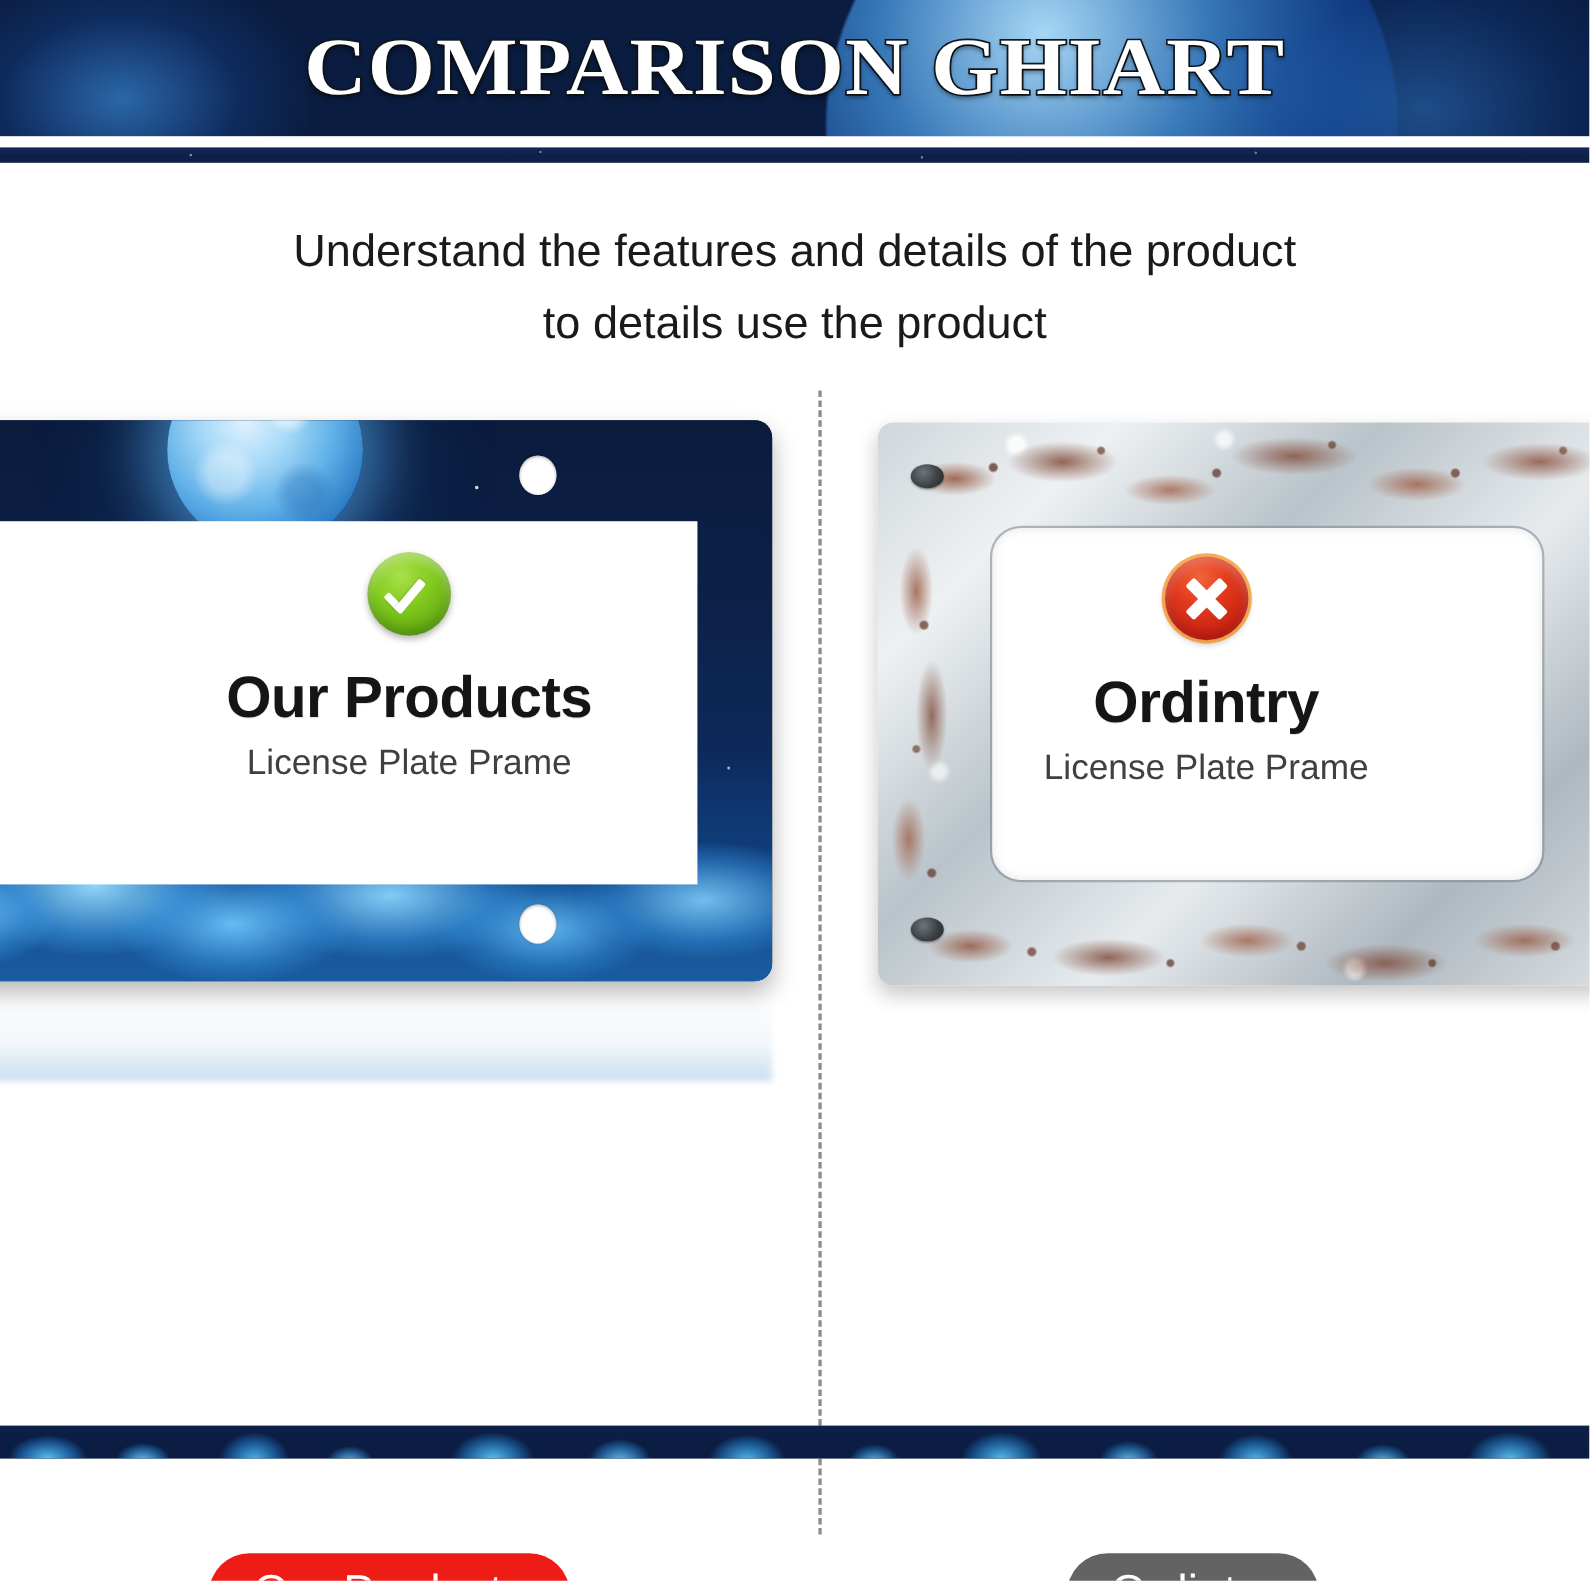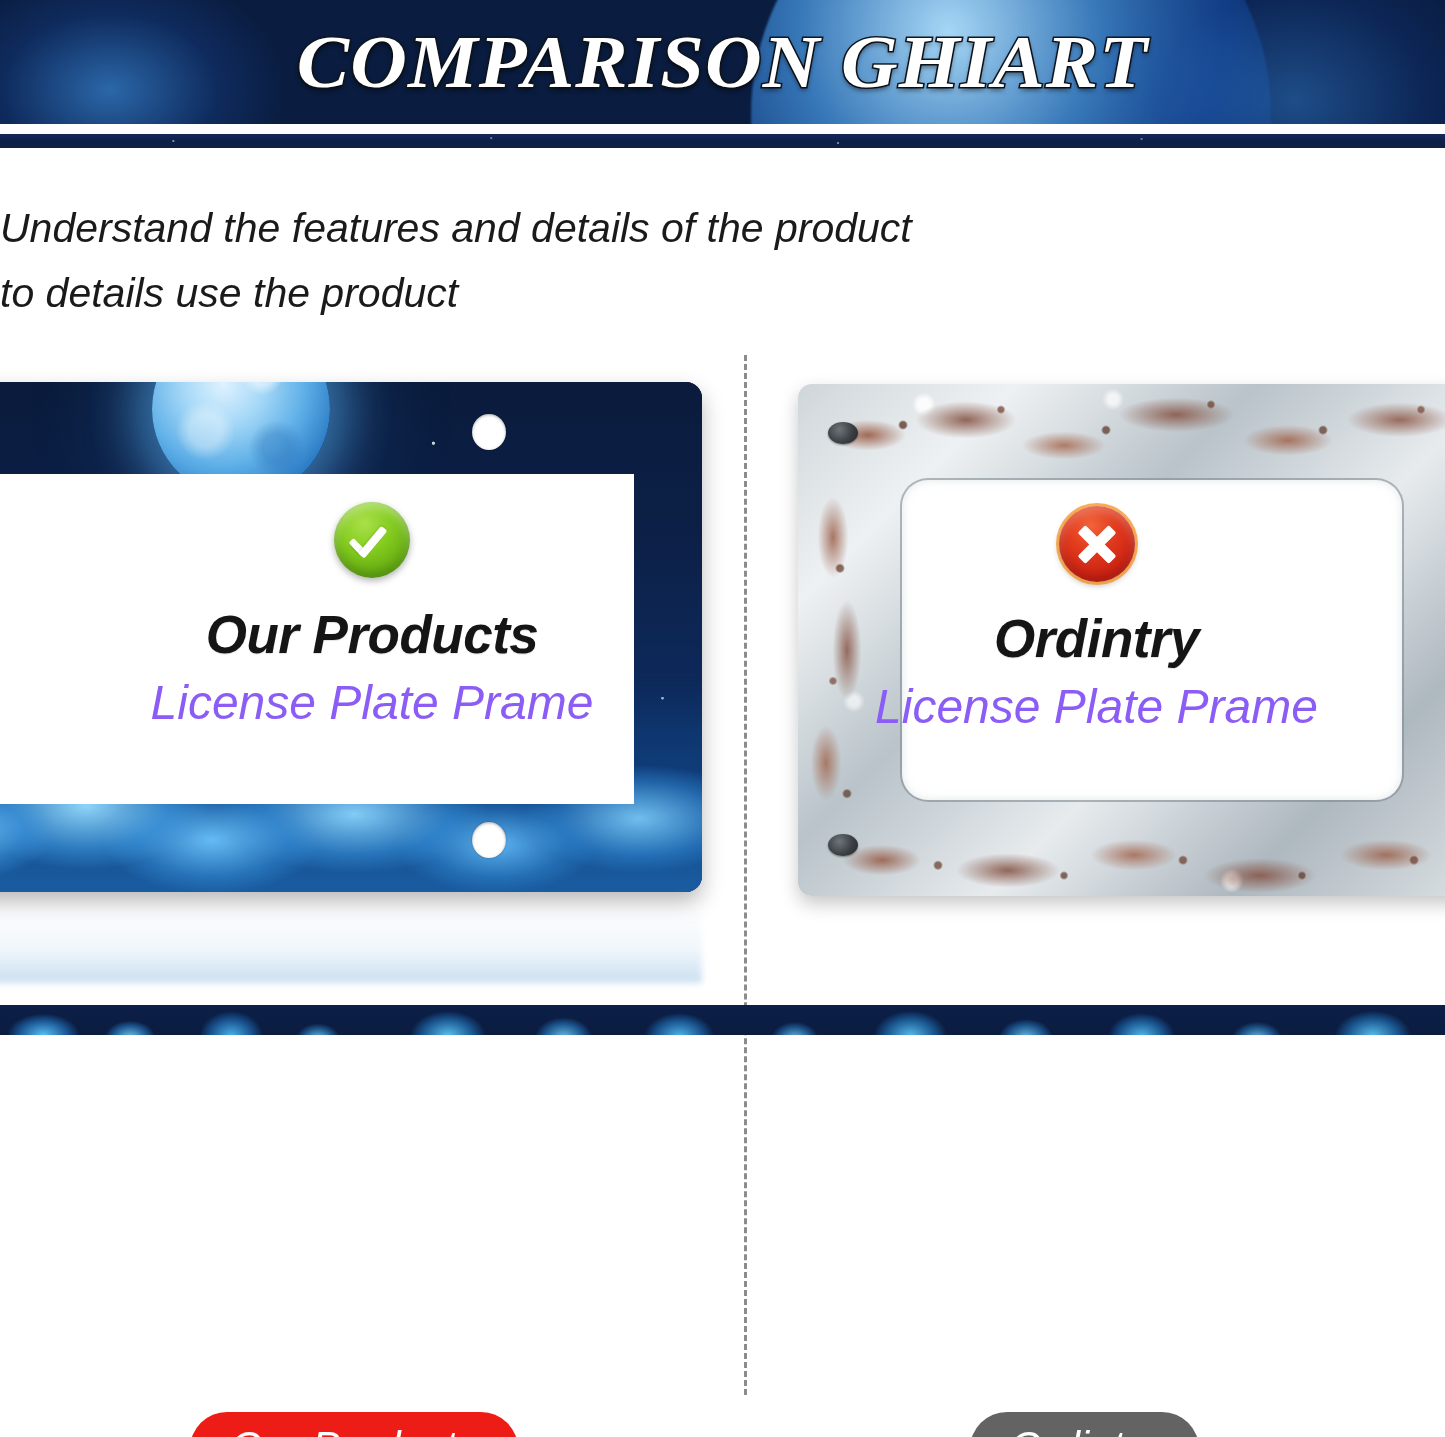--- a/index.html
+++ b/index.html
@@ -3,21 +3,21 @@
 <meta charset="utf-8">
 <title>Comparison Chart</title>
 <style>
   * { margin:0; padding:0; box-sizing:border-box; }
   html, body {
     width:1445px; height:1437px;
     background:#ffffff;
     font-family:"Liberation Sans", sans-serif;
     overflow:hidden;
   }
-  .page { position:relative; width:1445px; height:1035px; background:#fff;font-style:italic; }
+  .page { position:relative; width:1445px; height:1326px; background:#fff; }
 
   
   .banner {
     position:absolute; left:0; top:0; width:1445px; height:124px;
     overflow:hidden;
     background:#0a1c3f;
   }
   .banner .stars {
     position:absolute; inset:0;
     background:
@@ -80,20 +80,21 @@
     background:
       radial-gradient(circle at 12% 50%, rgba(255,255,255,.5) 0 .8px, transparent 1.4px),
       radial-gradient(circle at 34% 30%, rgba(255,255,255,.4) 0 .8px, transparent 1.4px),
       radial-gradient(circle at 58% 65%, rgba(255,255,255,.45) 0 .8px, transparent 1.4px),
       radial-gradient(circle at 79% 35%, rgba(255,255,255,.4) 0 .8px, transparent 1.4px);
   }
 
   
   .subtitle {
     position:absolute; left:0; right:0; top:196px;
+    text-align:center;
     font-size:41px;
     line-height:1.58;
     color:#1a1a1a;
     font-weight:400;
   }
   .subtitle span { display:block; }
 
   
   .divider {
     position:absolute; left:744px; top:355px;
@@ -298,21 +299,21 @@
   .status-icon.cross::after  { transform:rotate(-45deg); }
 
   .pane-title {
     margin-top:26px;
     font-size:53px; font-weight:bold; color:#151515;
     letter-spacing:-.5px;
     text-shadow:0 1px 1px rgba(0,0,0,.12);
   }
   .pane-sub {
     margin-top:10px;
-    font-size:48px; font-weight:400; color:#8b5cf6;
+    font-size:32px; font-weight:400; color:#404040;
   }
 
   
   .pill-row { position:absolute; top:1052px; width:100%; text-align:center; }
   .panel-left .pill-row  { padding-right:36px; }
   .panel-right .pill-row { padding-right:24px; }
   .pill {
     display:inline-block;
     padding:10px 40px 14px;
     border-radius:40px;

